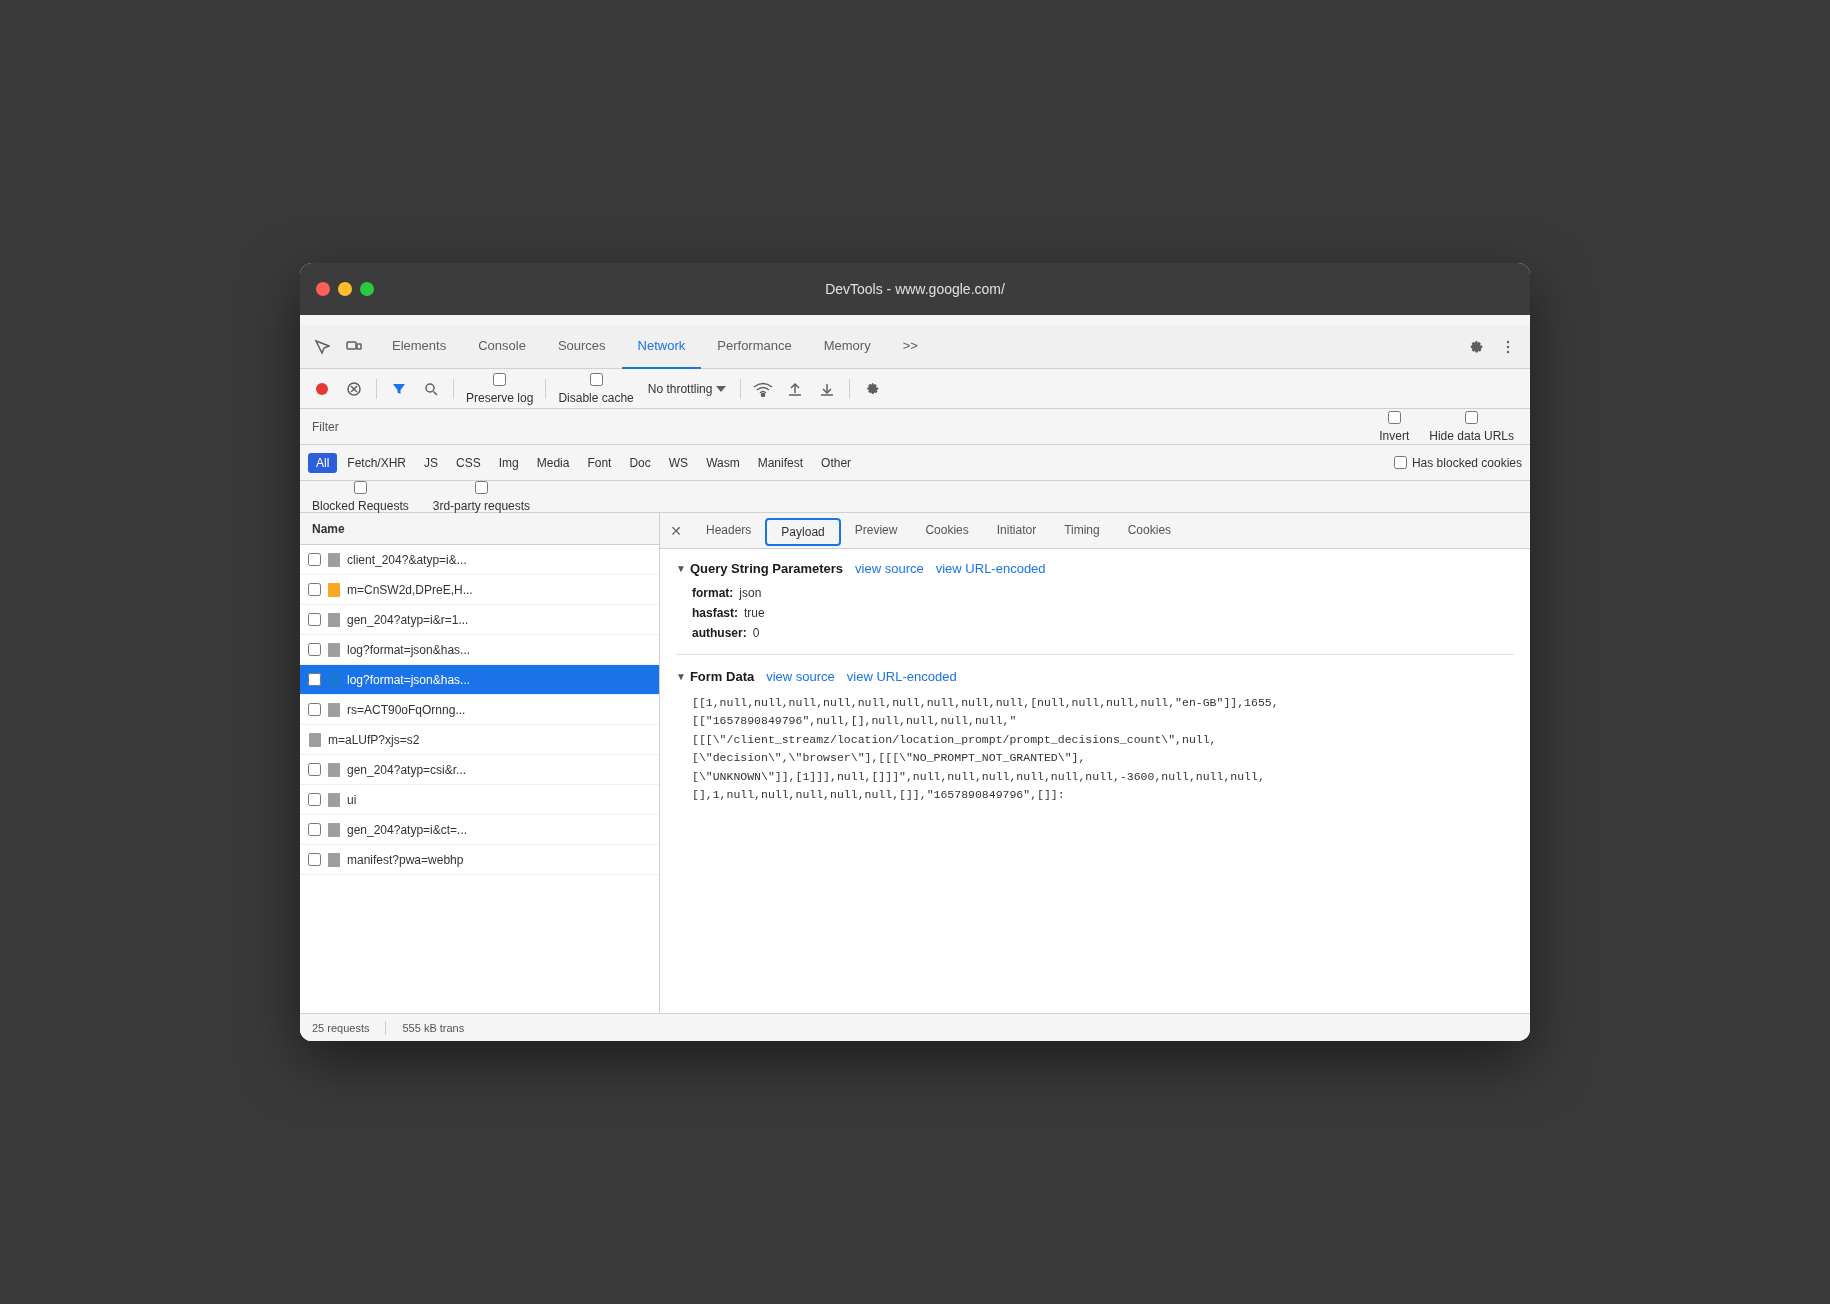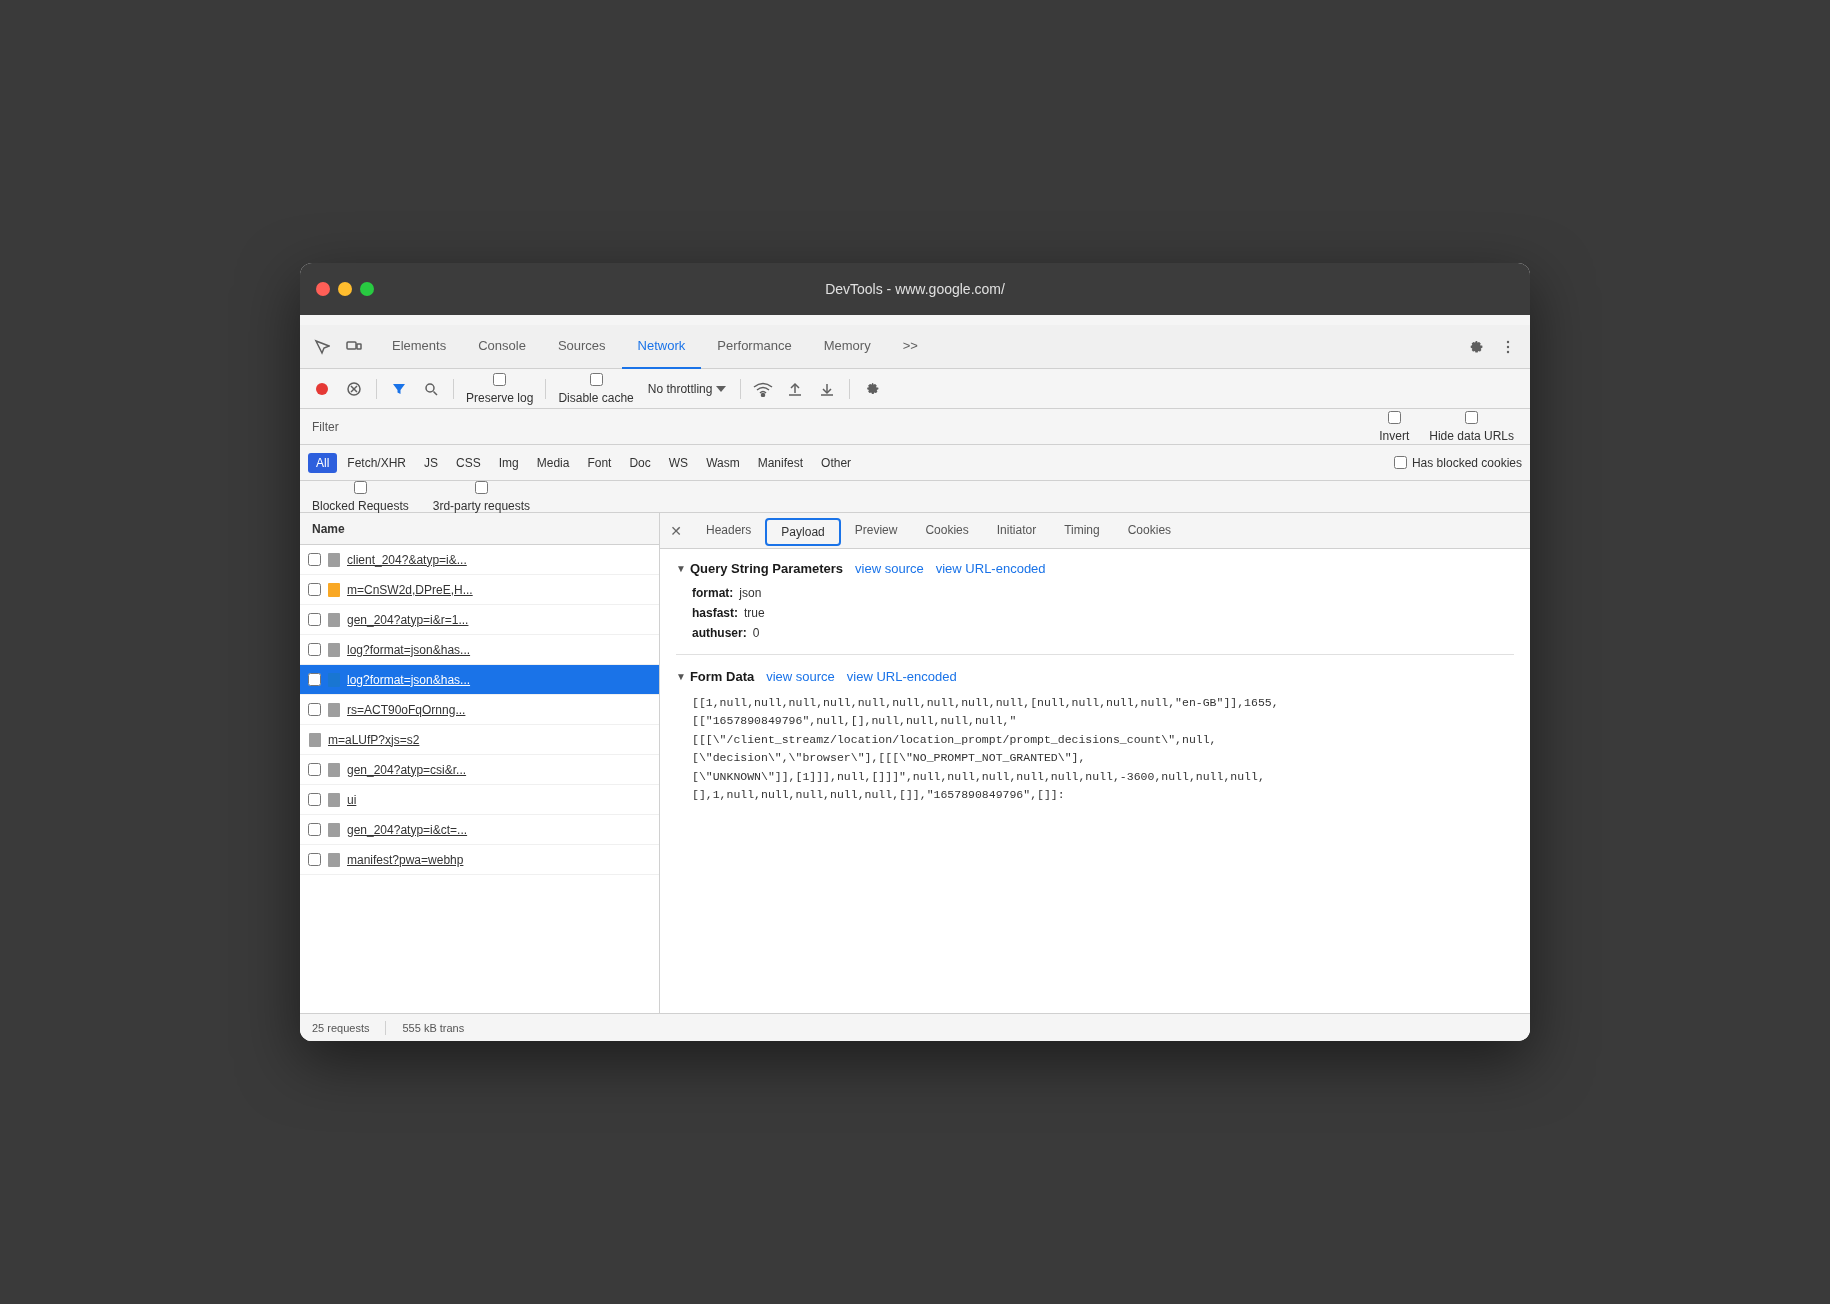--- a/index.html
+++ b/index.html
@@ -262,21 +262,20 @@
     .network-item {
       display: flex;
       align-items: center;
       height: 30px;
       padding: 0 8px;
       border-bottom: 1px solid #f0f0f0;
       cursor: pointer;
       font-size: 12px;
       color: #333;
       gap: 6px;
-      text-decoration: underline;
     }
     .network-item.selected {
       background: #1a73e8;
       color: white;
     }
     .network-item .item-icon {
       width: 14px;
       height: 14px;
       display: flex;
       align-items: center;

